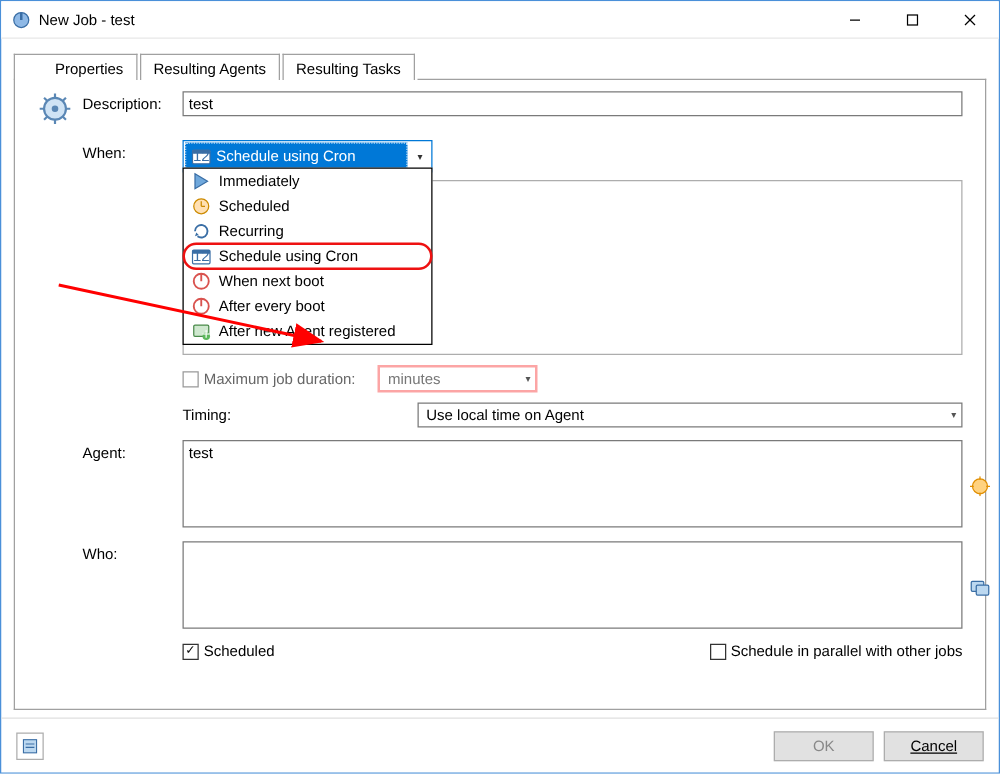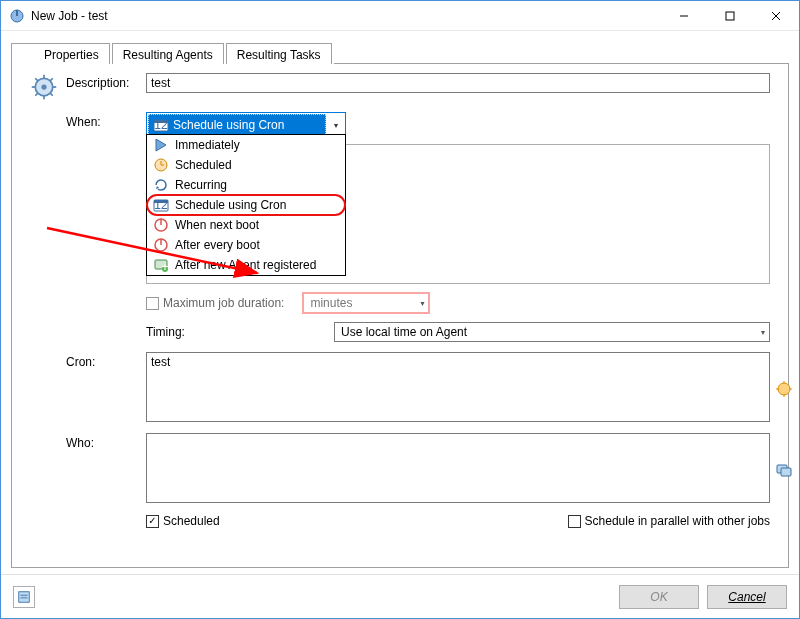--- a/index.html
+++ b/index.html
@@ -101,21 +101,20 @@
   
   .arrow-ann { position:absolute; left:30px; top:120px; width:260px; height:110px; pointer-events:none; z-index:6;}
 
   
   .sideicon { position:absolute; right:-22px; top:50%; transform:translateY(-50%); width:16px; height:16px; }
 
   
   .btnbar {
     height:44px; display:flex; align-items:center; padding:0 12px; gap:8px;
     border-top:1px solid #e0e0e0;
-    font-style:italic;
   }
   .btnbar .leftico { width:22px; height:22px; border:1px solid #adadad; display:flex; align-items:center; justify-content:center;}
   .btnbar .spacer{flex:1;}
   .btn { min-width:80px; height:24px; border:1px solid #adadad; background:#e1e1e1; display:flex; align-items:center; justify-content:center; }
   .btn.disabled { color:#888; }
   .gear-icon svg { width:28px; height:28px; }
 
   
   .subrow { display:flex; align-items:center; margin-top:8px; gap:18px; }
   .subrow .sublabel { width:170px; }
@@ -290,21 +289,21 @@
           <span class="enabled-select" style="flex:1; width:auto;">
             <span>Use local time on Agent</span>
             <span class="chev">▾</span>
           </span>
         </div>
       </div>
     </div>
 
     <div class="formrow" style="margin-top:10px;">
       <div class="iconcol"></div>
-      <div class="lblcol">Cron:</div>
+      <div class="lblcol">Agent:</div>
       <div class="fldcol" style="position:relative;">
         <textarea style="">test</textarea>
         <span class="sideicon">
           <svg viewBox="0 0 16 16">
               <circle cx="8" cy="8" r="6" fill="#ffd27f" stroke="#e08e00"></circle>
               <g stroke="#e08e00">
                 <line x1="8" y1="0" x2="8" y2="3"></line>
                 <line x1="8" y1="13" x2="8" y2="16"></line>
                 <line x1="0" y1="8" x2="3" y2="8"></line>
                 <line x1="13" y1="8" x2="16" y2="8"></line>

